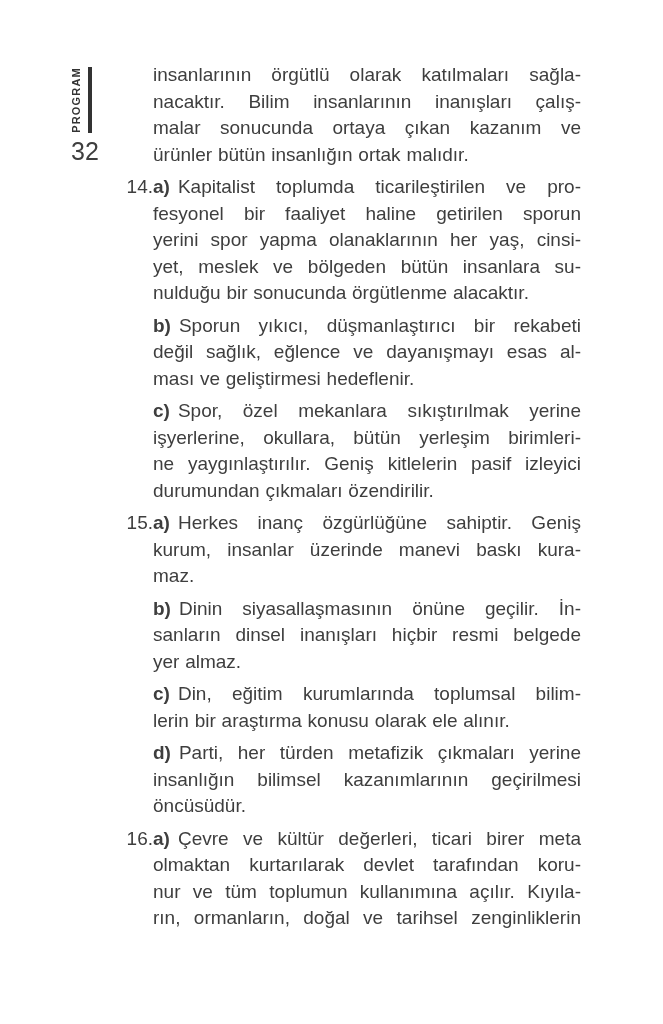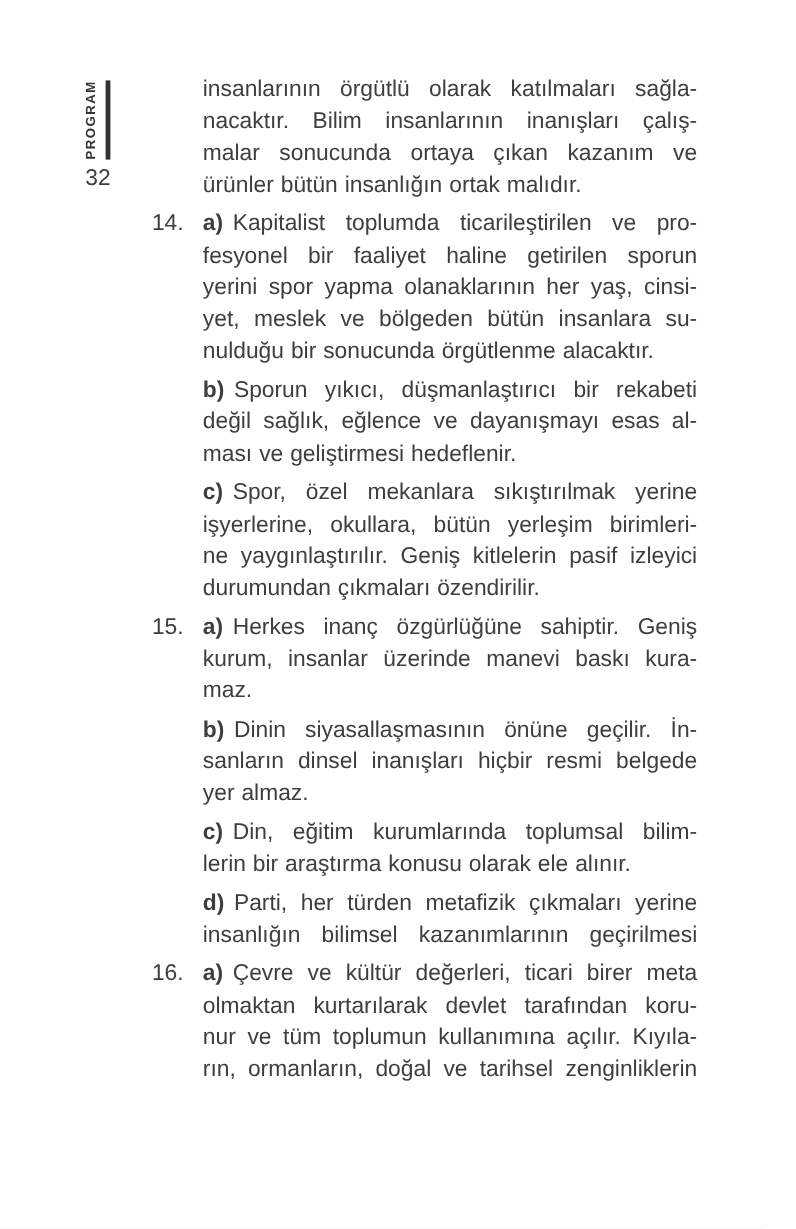--- a/index.html
+++ b/index.html
@@ -34,33 +34,33 @@
     color: var(--accent-bar);
     line-height: 1;
   }
   .vbar {
     width: 4px;
     height: 66px;
     background: var(--accent-bar);
     margin-left: 6px;
   }
   .pagenum {
-    font-size: 19px;
+    font-size: 25px;
     margin-top: 6px;
     color: var(--text-color);
     line-height: 1;
   }
   
   .content {
     position: absolute;
     left: 113px;
     top: 62px;
     width: 468px;
   }
-  .block { display: flex; margin-bottom: 6px; gap: 16px; }
+  .block { display: flex; margin-bottom: 6px; }
   .num {
     width: 40px;
     flex: none;
     font-size: 19px;
     line-height: 26.5px;
     text-align: right;
   }
   .para { flex: 1; min-width: 0; }
   .line {
     font-size: 19px;
@@ -144,20 +144,21 @@
         <div class="para">
           <div class="line j"><span class="letter">c)</span><span class="line-text">Din, eğitim kurumlarında toplumsal bilim-</span></div>
           <div class="line">lerin bir araştırma konusu olarak ele alınır.</div>
         </div>
       </div>
       <div class="block">
         <div class="num"></div>
         <div class="para">
           <div class="line j"><span class="letter">d)</span><span class="line-text">Parti, her türden metafizik çıkmaları yerine</span></div>
           <div class="line j">insanlığın bilimsel kazanımlarının geçirilmesi</div>
+          <div class="line">öncüsüdür.</div>
         </div>
       </div>
       <div class="block">
         <div class="num">16.</div>
         <div class="para">
           <div class="line j"><span class="letter">a)</span><span class="line-text">Çevre ve kültür değerleri, ticari birer meta</span></div>
           <div class="line j">olmaktan kurtarılarak devlet tarafından koru-</div>
           <div class="line j">nur ve tüm toplumun kullanımına açılır. Kıyıla-</div>
           <div class="line j">rın, ormanların, doğal ve tarihsel zenginliklerin</div>
         </div>

